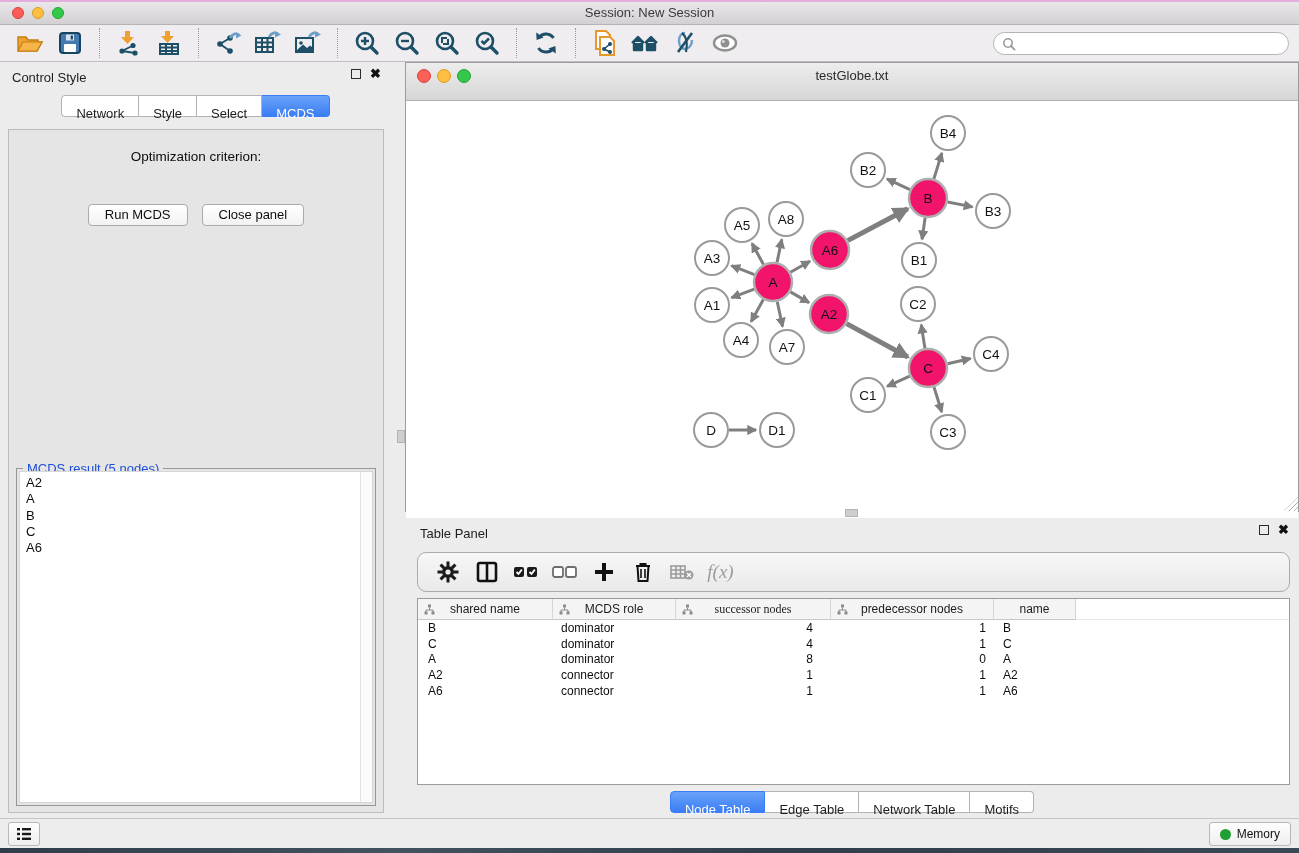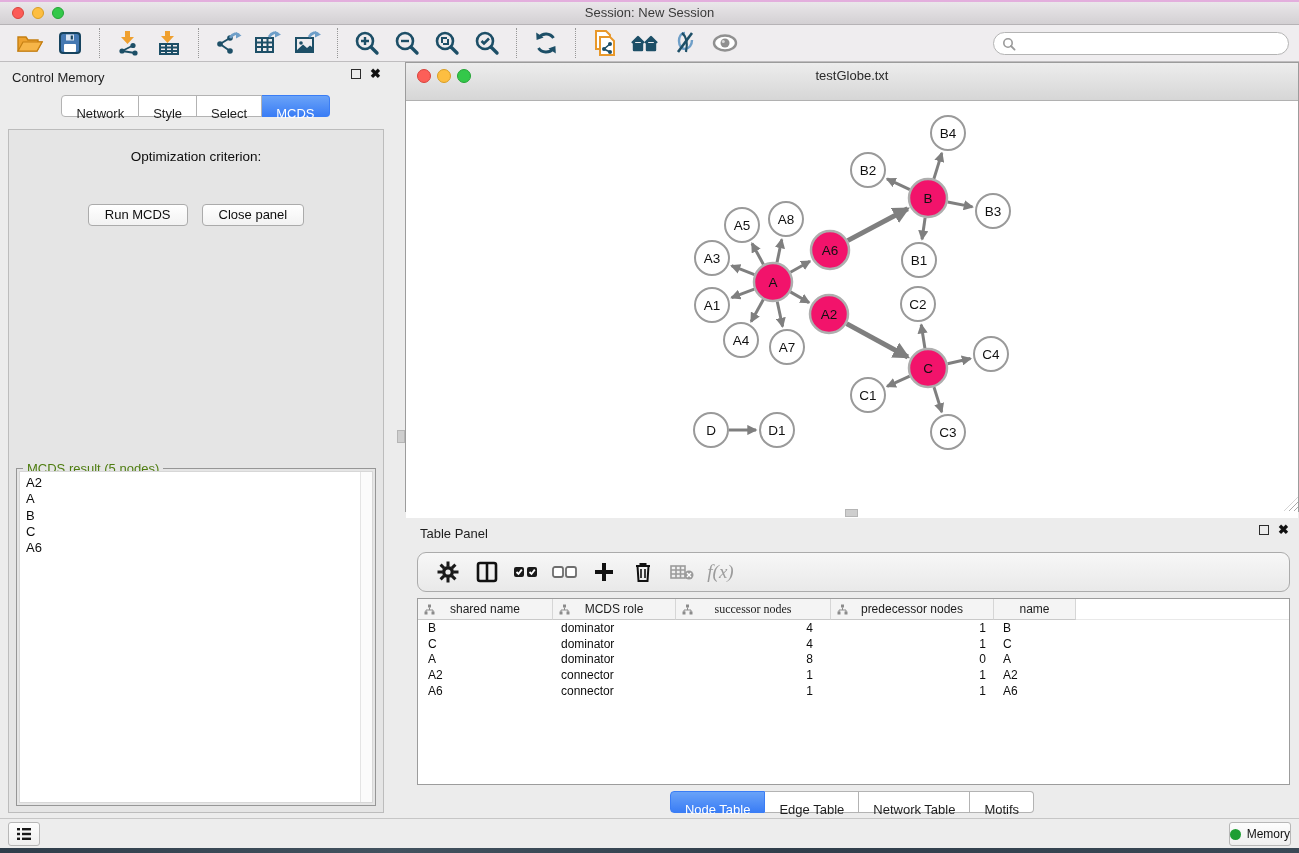--- a/index.html
+++ b/index.html
@@ -48,21 +48,21 @@
     border:1px solid #a9a9a9; border-radius:4px; display:flex; align-items:center; }
   .dropdown .dd-text { flex:1; padding-left:9px; font-size:13px; color:#0d0d0d; white-space:nowrap; }
   .dd-stepper { width:19px; height:22px; margin-right:0; border-radius:0 3px 3px 0;
     background:linear-gradient(#72a9f9,#3a7df5); display:flex; flex-direction:column; align-items:center; justify-content:center; }
   .dd-stepper span { color:#fff; font-size:7px; line-height:6px; }
   .cp-buttons { position:absolute; top:74px; width:100%; display:flex; justify-content:center; gap:14px; }
   .push-btn { height:22px; line-height:20px; padding:0 16px; background:linear-gradient(#ffffff,#f2f2f2);
     border:1px solid #ababab; border-radius:4px; font-size:13px; color:#0d0d0d; }
   .result-group { position:absolute; left:7px; top:338px; width:360px; height:338px;
     border:1px solid #969696; }
-  .result-legend { position:absolute; top:-8px; left:6px; background:#e5e5e5; padding:0 4px; font-size:13px; color:#4d7c0f;text-decoration:underline; }
+  .result-legend { position:absolute; top:-8px; left:6px; background:#e5e5e5; padding:0 4px; font-size:13px; color:#1d4ed8;text-decoration:underline; }
   .result-list { position:absolute; inset:2px; background:#fff; border:1px solid #d7d7d7; overflow:hidden; }
   .result-scroll { position:absolute; right:0; top:0; bottom:0; width:12px; background:#fbfbfb; border-left:1px solid #e4e4e4; }
   .result-item { font-size:13px; color:#0d0d0d; line-height:16.3px; padding-left:6px; }
   .result-list .pad-top { height:3px; }
 
   
   .net-window { position:absolute; left:405px; top:62px; width:894px; height:450px;
     background:#fff; border:1px solid #9c9c9c; }
   .net-titlebar { position:relative; height:38px; background:linear-gradient(#ededed,#d6d6d6); border-bottom:1px solid #b1b1b1; }
   .net-lights { position:absolute; left:11px; top:6px; display:flex; gap:6px; }
@@ -97,21 +97,21 @@
   .c2 { width:155px; text-align:right; padding-right:18px; }
   .c3 { width:163px; text-align:right; padding-right:8px; }
   .c4 { width:82px;  padding-left:9px; }
   .tp-tabs { position:absolute; left:0; width:100%; top:273px; display:flex; justify-content:center; }
 
   
   .status-bar { position:absolute; left:0; top:818px; width:1299px; height:30px; background:#ededed; border-top:1px solid #c6c6c6; }
   .sb-btn { position:absolute; top:3px; height:24px; background:linear-gradient(#fdfdfd,#efefef);
     border:1px solid #b7b7b7; border-radius:3px; display:flex; align-items:center; justify-content:center; }
   .sb-list { left:8px; width:32px; }
-  .sb-memory { right:8px; padding:0 0; gap:6px; font-size:12px; color:#111; }
+  .sb-memory { right:8px; padding:0 10px; gap:6px; font-size:12px; color:#111; }
   .mem-dot { width:11px; height:11px; border-radius:50%; background:#1e9e33; }
   .desktop-strip { position:absolute; left:0; top:848px; width:1299px; height:5px;
     background:linear-gradient(90deg,#2f3d4a,#42525f 30%,#303e4b 60%,#3a4956); }
   svg { display:block; }
 </style>
 </head>
 <body>
 
 <div class="app-titlebar">
   <div class="traffic">
@@ -257,21 +257,21 @@
   </div>
   <div class="search-box">
     <svg width="14" height="14" viewBox="0 0 14 14">
         <circle cx="6" cy="6" r="4.2" stroke="#9a9a9a" stroke-width="1.6" fill="none"></circle>
         <path d="M9 9 L12.6 12.6" stroke="#9a9a9a" stroke-width="1.8" stroke-linecap="round"></path>
       </svg>
   </div>
 </div>
 
 <div class="control-panel">
-  <div class="cp-header">Control Memory</div>
+  <div class="cp-header">Control Style</div>
   <div class="panel-btns">
     <div class="float-box"></div>
     <div class="close-x">✖</div>
   </div>
   <div class="cp-tabs" id="cp-tabs">
       <div class="seg-tab">Network</div>
       <div class="seg-tab">Style</div>
       <div class="seg-tab">Select</div>
       <div class="seg-tab active">MCDS</div>
     </div>

